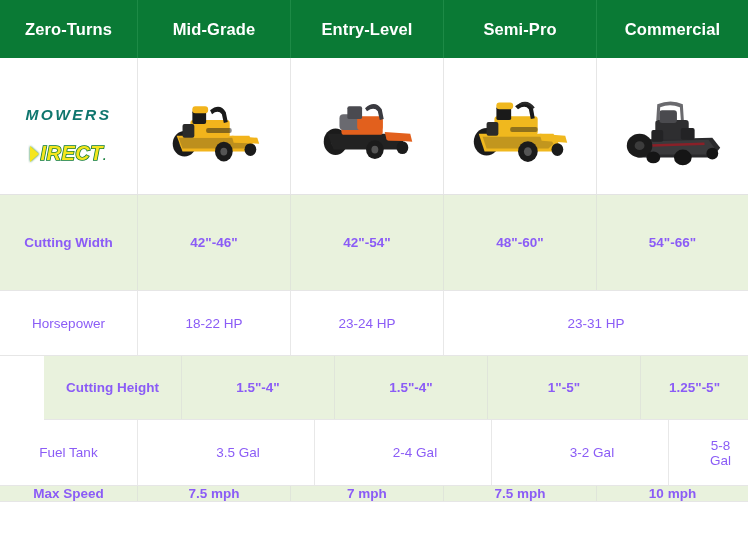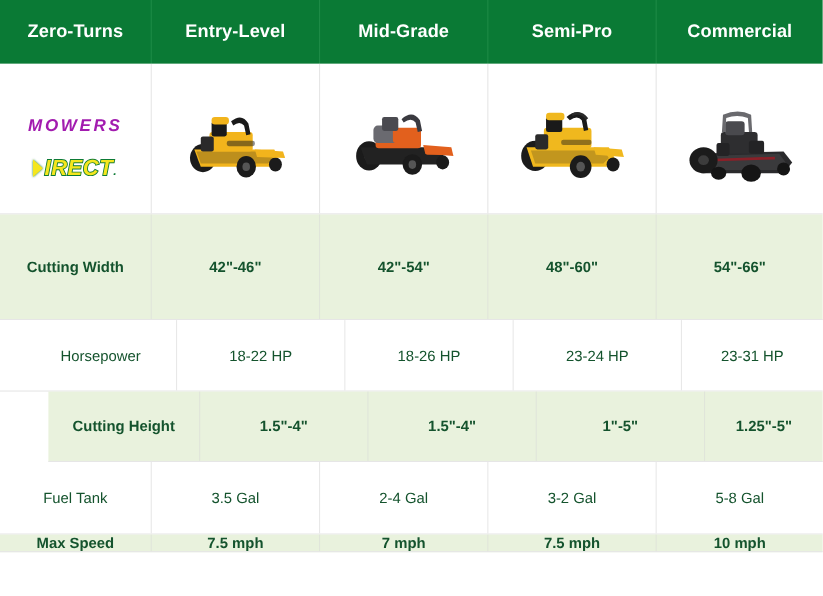--- a/index.html
+++ b/index.html
@@ -48,21 +48,21 @@
     display: flex; align-items: center; justify-content: center;
     border-right: 1px solid #e6e6e6;
     position: relative;
   }
   .row-img .cell:last-child { border-right: none; }
 
   
   .logo { width: 104px; height: 40px; position: relative; }
   .logo-top {
     font-size: 15.5px; font-weight: bold; font-style: italic;
-    color: #a21caf; letter-spacing: 2.4px;
+    color: #0f766e; letter-spacing: 2.4px;
     font-family: "Liberation Sans", sans-serif;
     text-align: center; line-height: 17px;
   }
   .logo-bot {
     font-size: 20px; font-weight: bold; font-style: italic;
     color: #f5e61e; letter-spacing: .5px; line-height: 21px;
     text-align: center;
     -webkit-text-stroke: 1.6px #0d7a35;
     paint-order: stroke fill;
     position: relative;
@@ -88,45 +88,45 @@
   
   .row {
     display: flex;
     border-bottom: 1px solid #e6e6e6;
   }
   .row.shade { background: #e9f2dd; }
   .row.plain { background: #ffffff; }
   .row .cell {
     display: flex; align-items: center; justify-content: center;
     border-right: 1px solid #e0e5da;
-    color: #14532d;
+    color: #8b5cf6;
     font-size: 13.5px;
     text-align: center;
     padding: 0 6px;
   }
   .row.plain .cell { border-right-color: #e8e8e8; }
   .row .cell:last-child { border-right: none; }
   .row.shade .cell { font-weight: bold; }
   .row.plain .cell { font-weight: normal; }
 
   .r-cw { flex: 0 0 96px; }
-  .r-hp { flex: 0 0 65px; padding-left: 23px; }
+  .r-hp { flex: 0 0 65px; }
   .r-ch { flex: 0 0 64px; margin-left: 44px; }
-  .r-ft { flex: 0 0 66px; }
+  .r-ft { flex: 0 0 66px; gap: 24px; }
   .r-ms { flex: 1 1 auto; }
 </style>
 </head>
 <body>
 
 <div class="compare-table">
 
   <div class="thead">
     <div class="th c0">Zero-Turns</div>
+    <div class="th c2">Mid-Grade</div>
     <div class="th c1">Entry-Level</div>
-    <div class="th c2">Mid-Grade</div>
     <div class="th c3">Semi-Pro</div>
     <div class="th c4">Commercial</div>
   </div>
 
   <div class="row-img">
 
     <div class="cell c0">
       <div class="logo">
         <div class="logo-top">MOWERS</div>
         <div class="logo-bot"><span class="arrow"></span><span>IRECT</span><span class="logo-dot">.</span></div>
@@ -221,21 +221,20 @@
     <div class="cell c0">Cutting Width</div>
     <div class="cell c1">42"-46"</div>
     <div class="cell c2">42"-54"</div>
     <div class="cell c3">48"-60"</div>
     <div class="cell c4">54"-66"</div>
   </div>
 
   <div class="row plain r-hp">
     <div class="cell c0">Horsepower</div>
     <div class="cell c1">18-22 HP</div>
-    <div class="cell c2">18-26 HP</div>
     <div class="cell c3">23-24 HP</div>
     <div class="cell c4">23-31 HP</div>
   </div>
 
   <div class="row shade r-ch">
     <div class="cell c0">Cutting Height</div>
     <div class="cell c1">1.5"-4"</div>
     <div class="cell c2">1.5"-4"</div>
     <div class="cell c3">1"-5"</div>
     <div class="cell c4">1.25"-5"</div>

